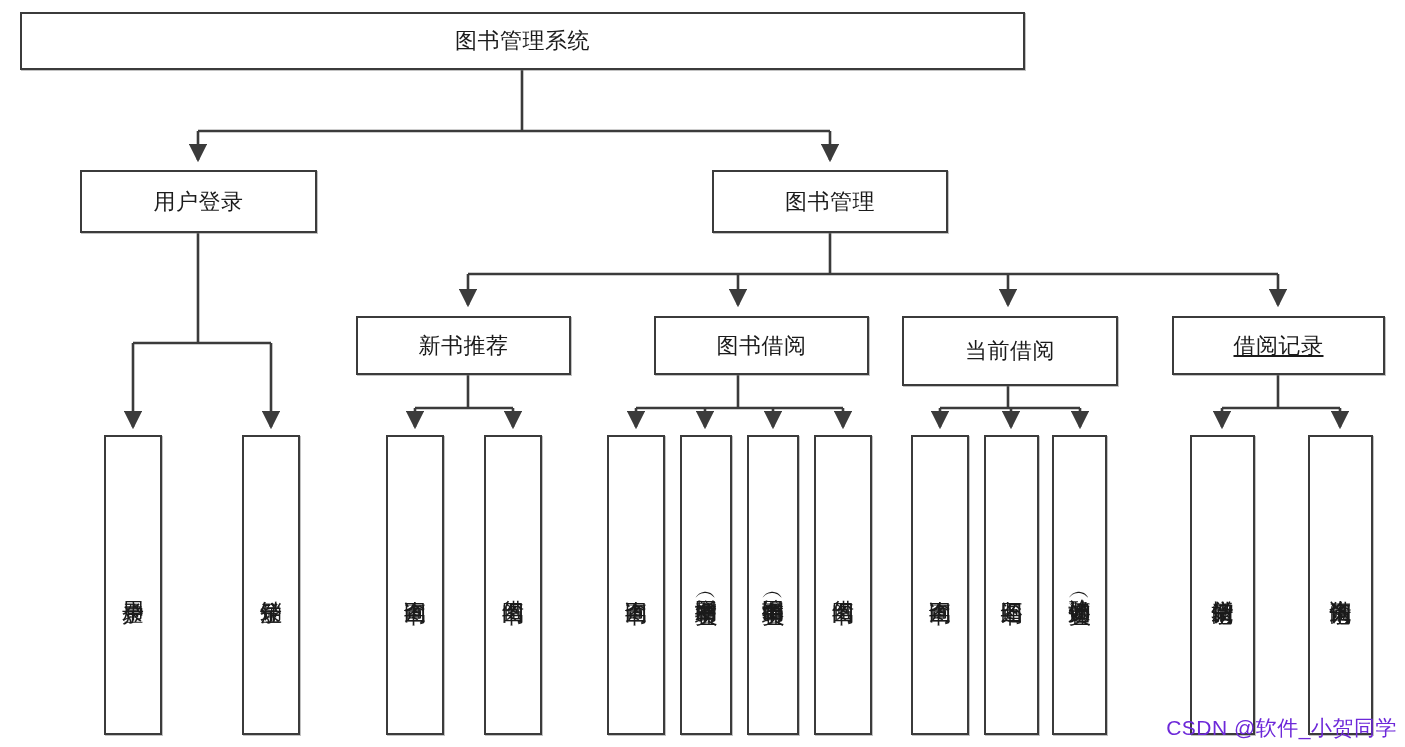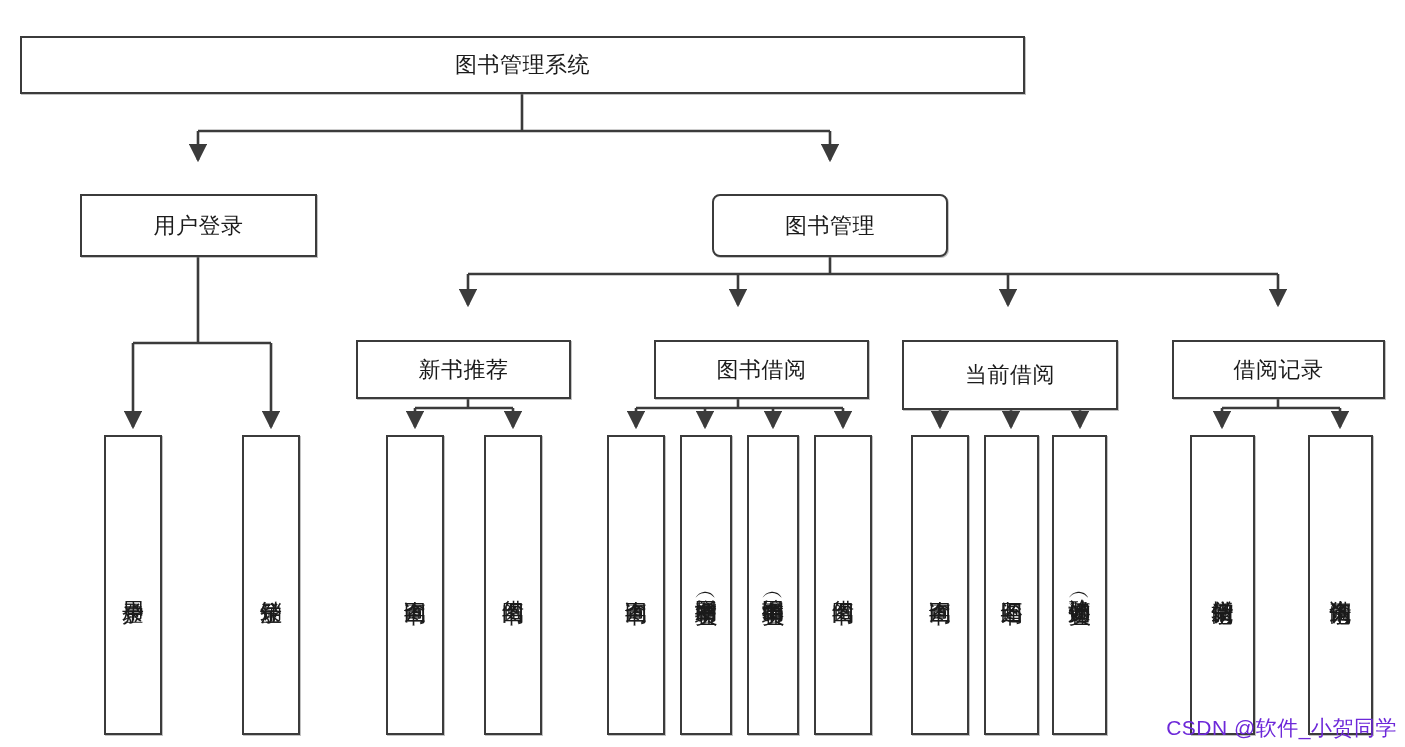--- a/index.html
+++ b/index.html
@@ -33,21 +33,20 @@
     display: flex;
     align-items: center;
     justify-content: center;
     color: #1b1b1b;
     box-shadow: 1px 1px 0 rgba(120,120,120,0.45);
   }
   .node-h {
     font-size: 22px;
     letter-spacing: 0.5px;
     white-space: nowrap;
-    margin-top: 24px;
   }
   .node-v {
     writing-mode: vertical-rl;
     text-orientation: upright;
     font-size: 22px;
     line-height: 1.18;
     letter-spacing: 1px;
     text-align: center;
     padding: 4px 0;
     white-space: normal;
@@ -125,37 +124,37 @@
   </svg>
 
   <div class="node node-h" style="left:20px; top:12px; width:1005px; height:58px;">
     <span>图书管理系统</span>
   </div>
 
   <div class="node node-h" style="left:80px; top:170px; width:237px; height:63px;">
     <span>用户登录</span>
   </div>
 
-  <div class="node node-h" style="left:712px; top:170px; width:236px; height:63px;border-radius:8px;">
+  <div class="node node-h" style="left:712px; top:170px; width:236px; height:63px;">
     <span>图书管理</span>
   </div>
 
   <div class="node node-h" style="left:356px; top:316px; width:215px; height:59px;">
     <span>新书推荐</span>
   </div>
 
   <div class="node node-h" style="left:654px; top:316px; width:215px; height:59px;">
     <span>图书借阅</span>
   </div>
 
   <div class="node node-h" style="left:902px; top:316px; width:216px; height:70px;">
     <span>当前借阅</span>
   </div>
 
-  <div class="node node-h" style="left:1172px; top:316px; width:213px; height:59px;">
+  <div class="node node-h" style="left:1172px; top:316px; width:213px; height:59px;text-decoration:underline;">
     <span>借阅记录</span>
   </div>
 
   <div class="node node-v" style="left:104px; top:435px; width:58px; height:300px;">
     <span class="vtext">用户登录</span>
   </div>
 
   <div class="node node-v" style="left:242px; top:435px; width:58px; height:300px;">
     <span class="vtext">注销登录</span>
   </div>

